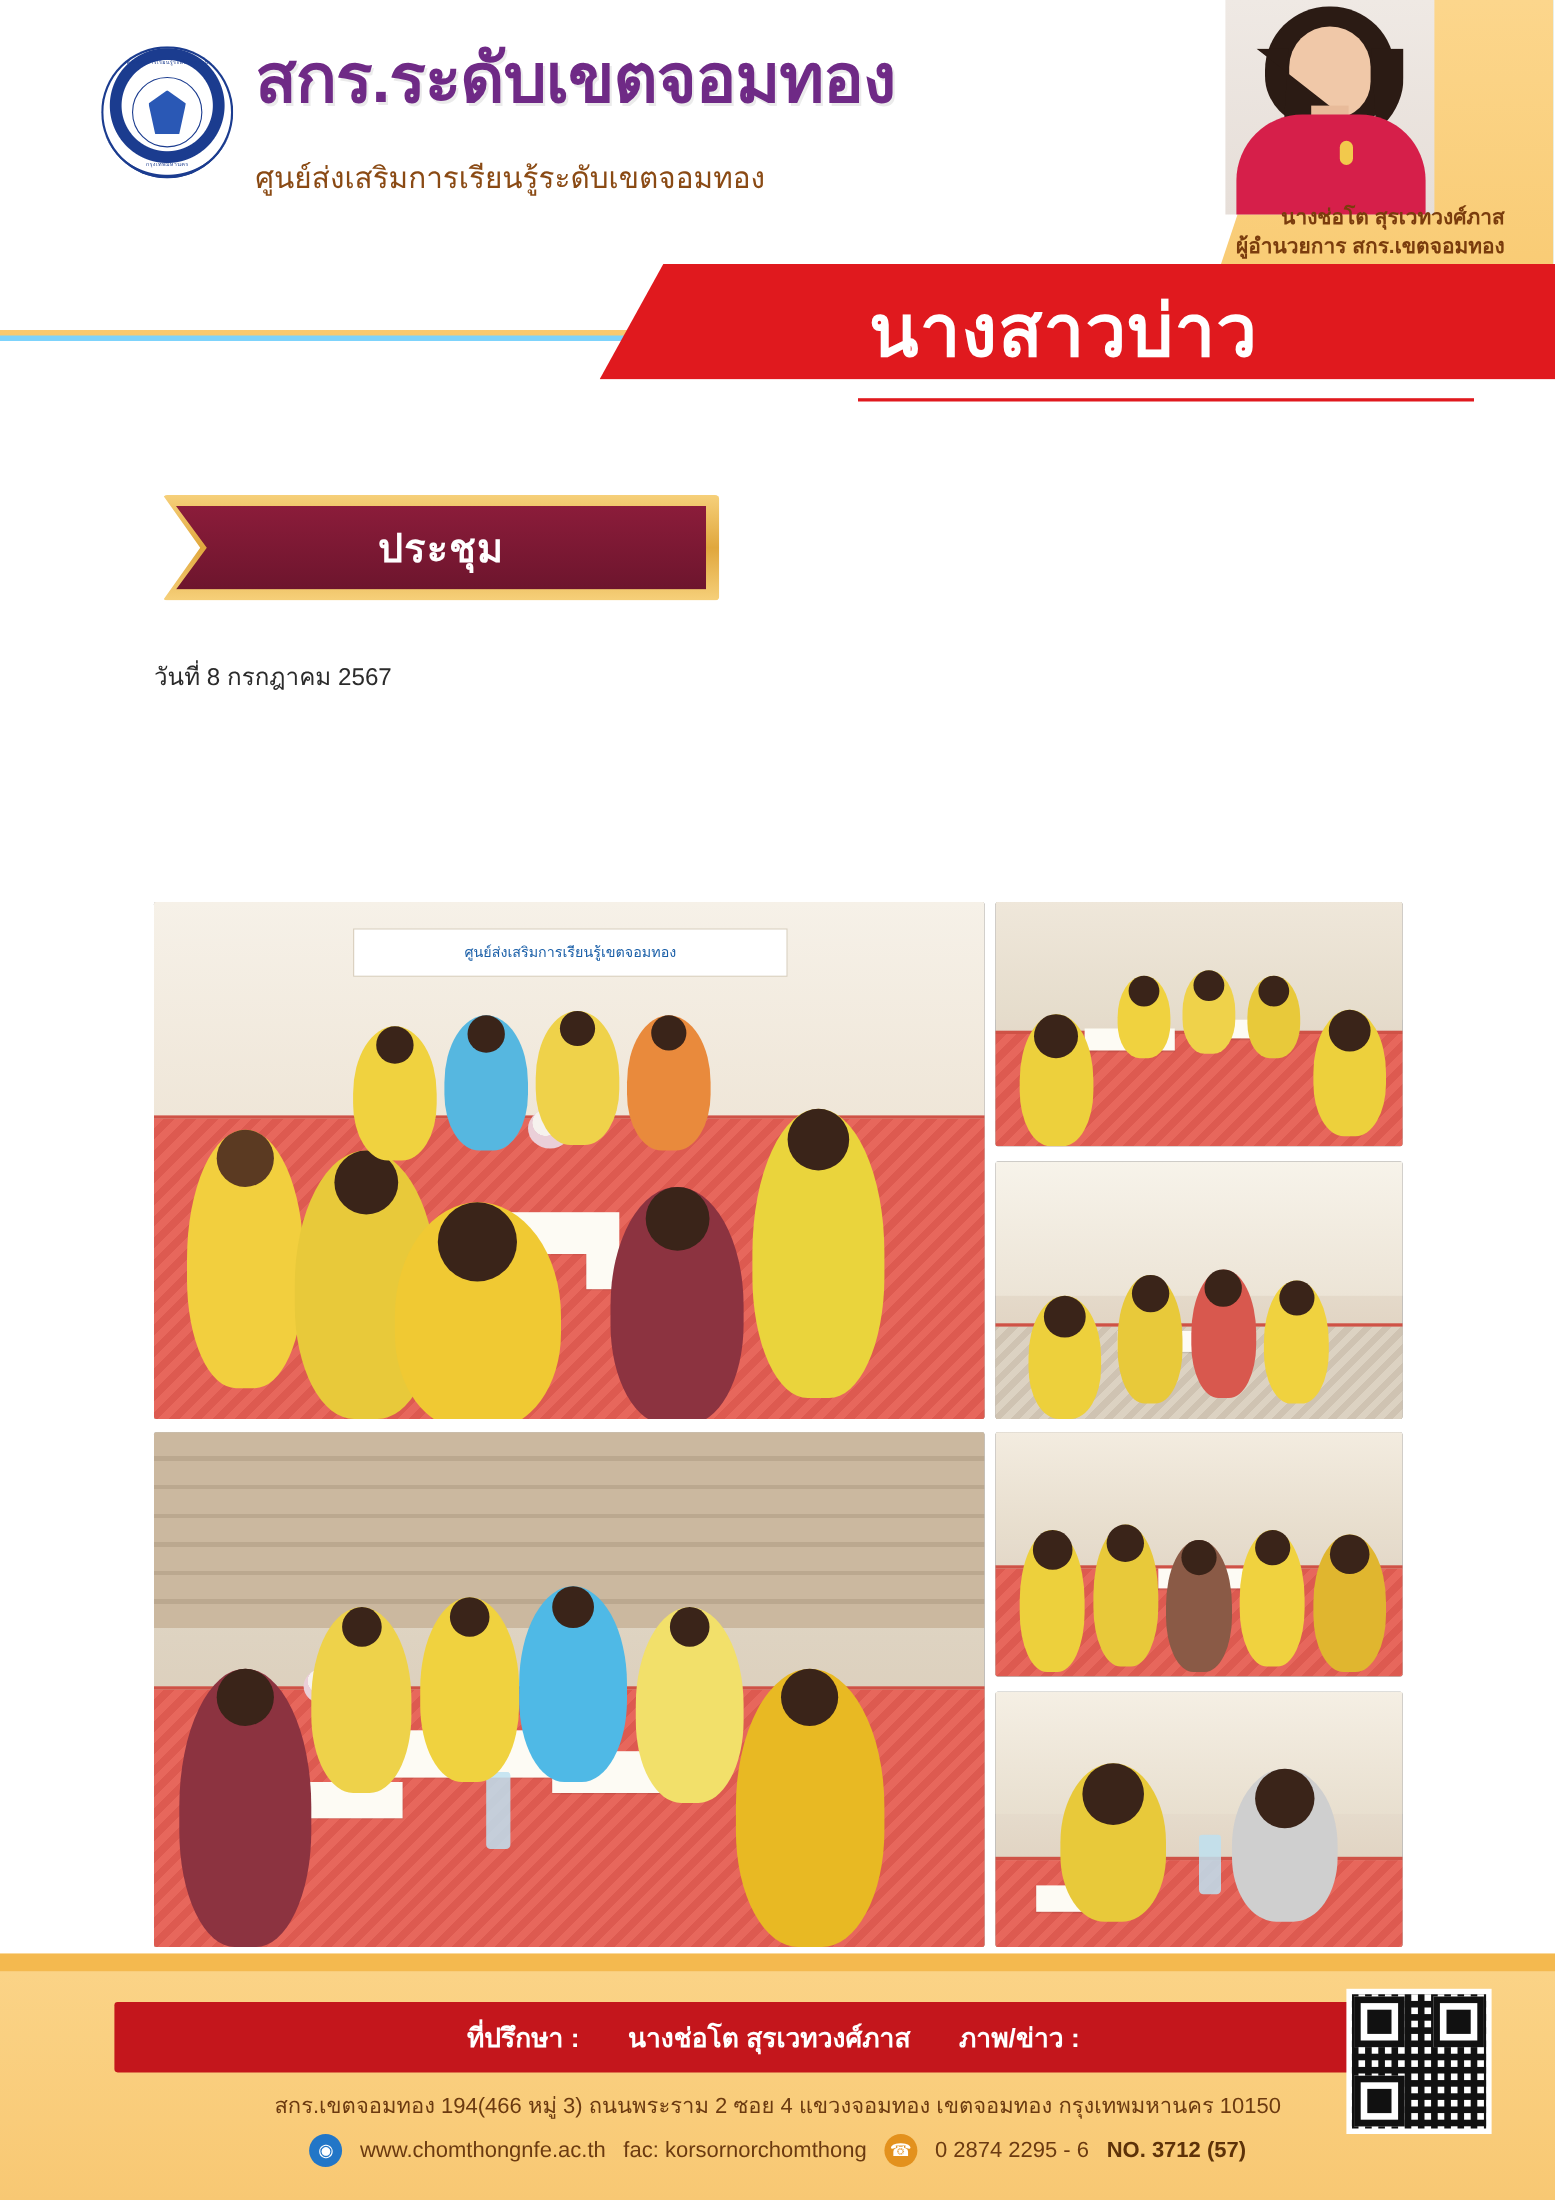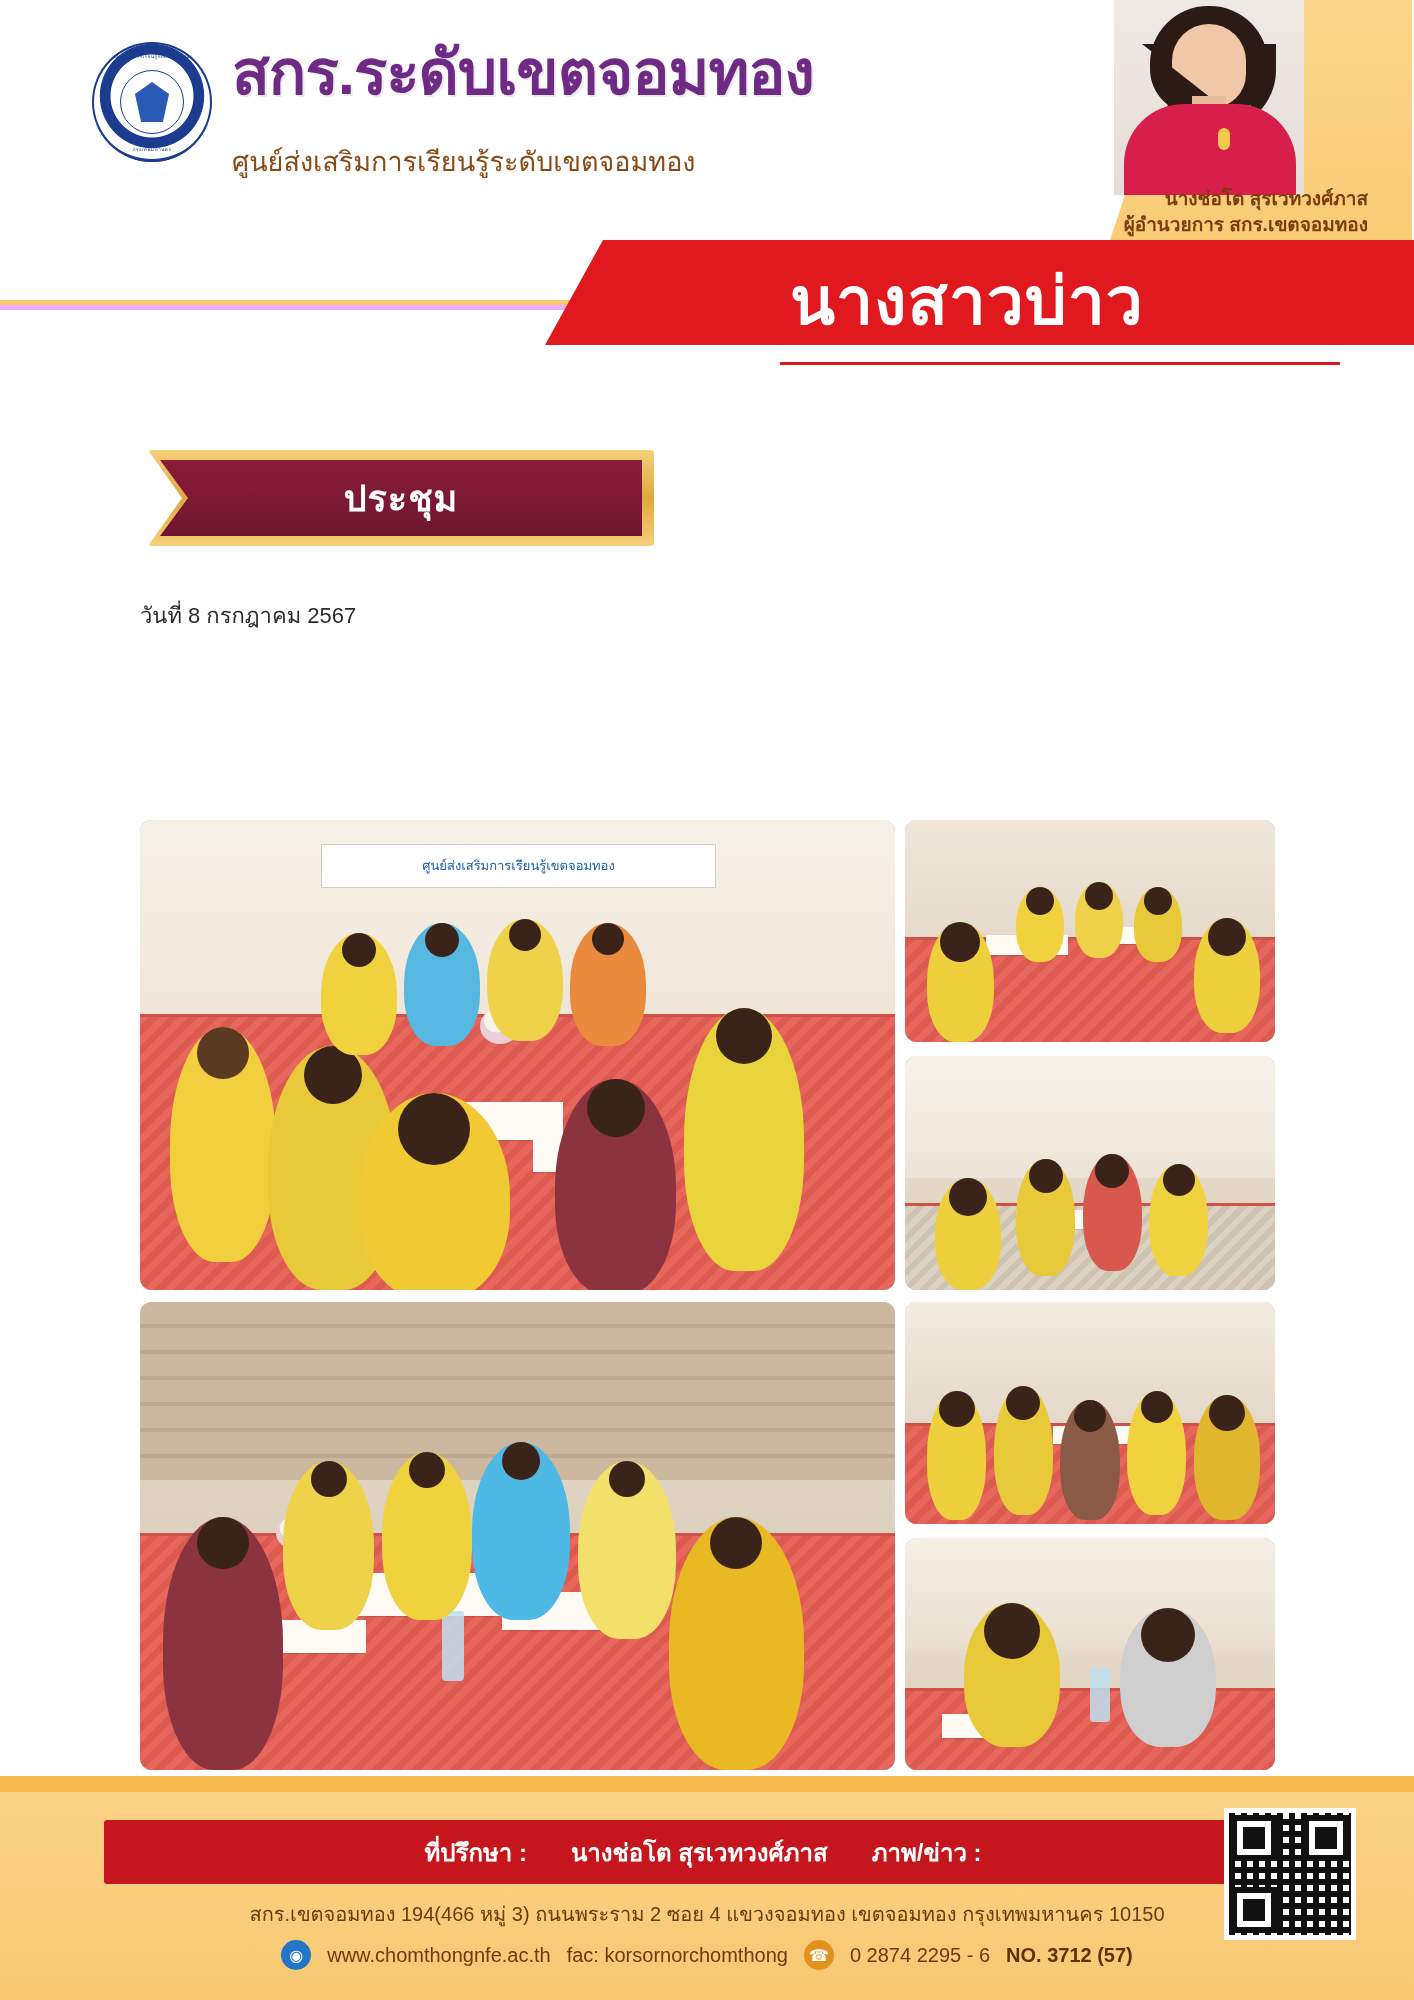--- a/index.html
+++ b/index.html
@@ -13,21 +13,21 @@
     background: #ffffff;
     overflow: hidden;
     position: relative;
   }
 
   
   .header {
     position: relative;
     width: 1412px;
     height: 310px;
-    background: #f0abfc;
+    background: #7dd3fc;
     overflow: hidden;
   }
   .header-bg-white {
     position: absolute;
     left: 0; top: 0;
     width: 1414px; height: 305px;
     background: linear-gradient(180deg,#fcd68c 0%, #f8c96f 100%);
   }
   .header-white-band {
     position: absolute;
@@ -206,21 +206,21 @@
     line-height: 1.62;
     margin: 0 0 14px 0;
   }
 
   
   .photos { position: absolute; left: 0; top: 0; width: 1414px; height: 2000px; pointer-events: none; }
   .ph {
     position: absolute;
     overflow: hidden;
     background: #737373;
-    border-radius: 12px;
+    border-radius: 2px;
     pointer-events: auto;
   }
   .ph .room {
     position: absolute; inset: 0;
     background: linear-gradient(180deg,#f3ece2 0%, #e6dccd 45%, #d9c7b2 100%);
   }
   .ph .wall {
     position: absolute; left:0; right:0; top:0; height:42%;
     background: linear-gradient(180deg,#f6f1e8, #efe6d8);
   }

